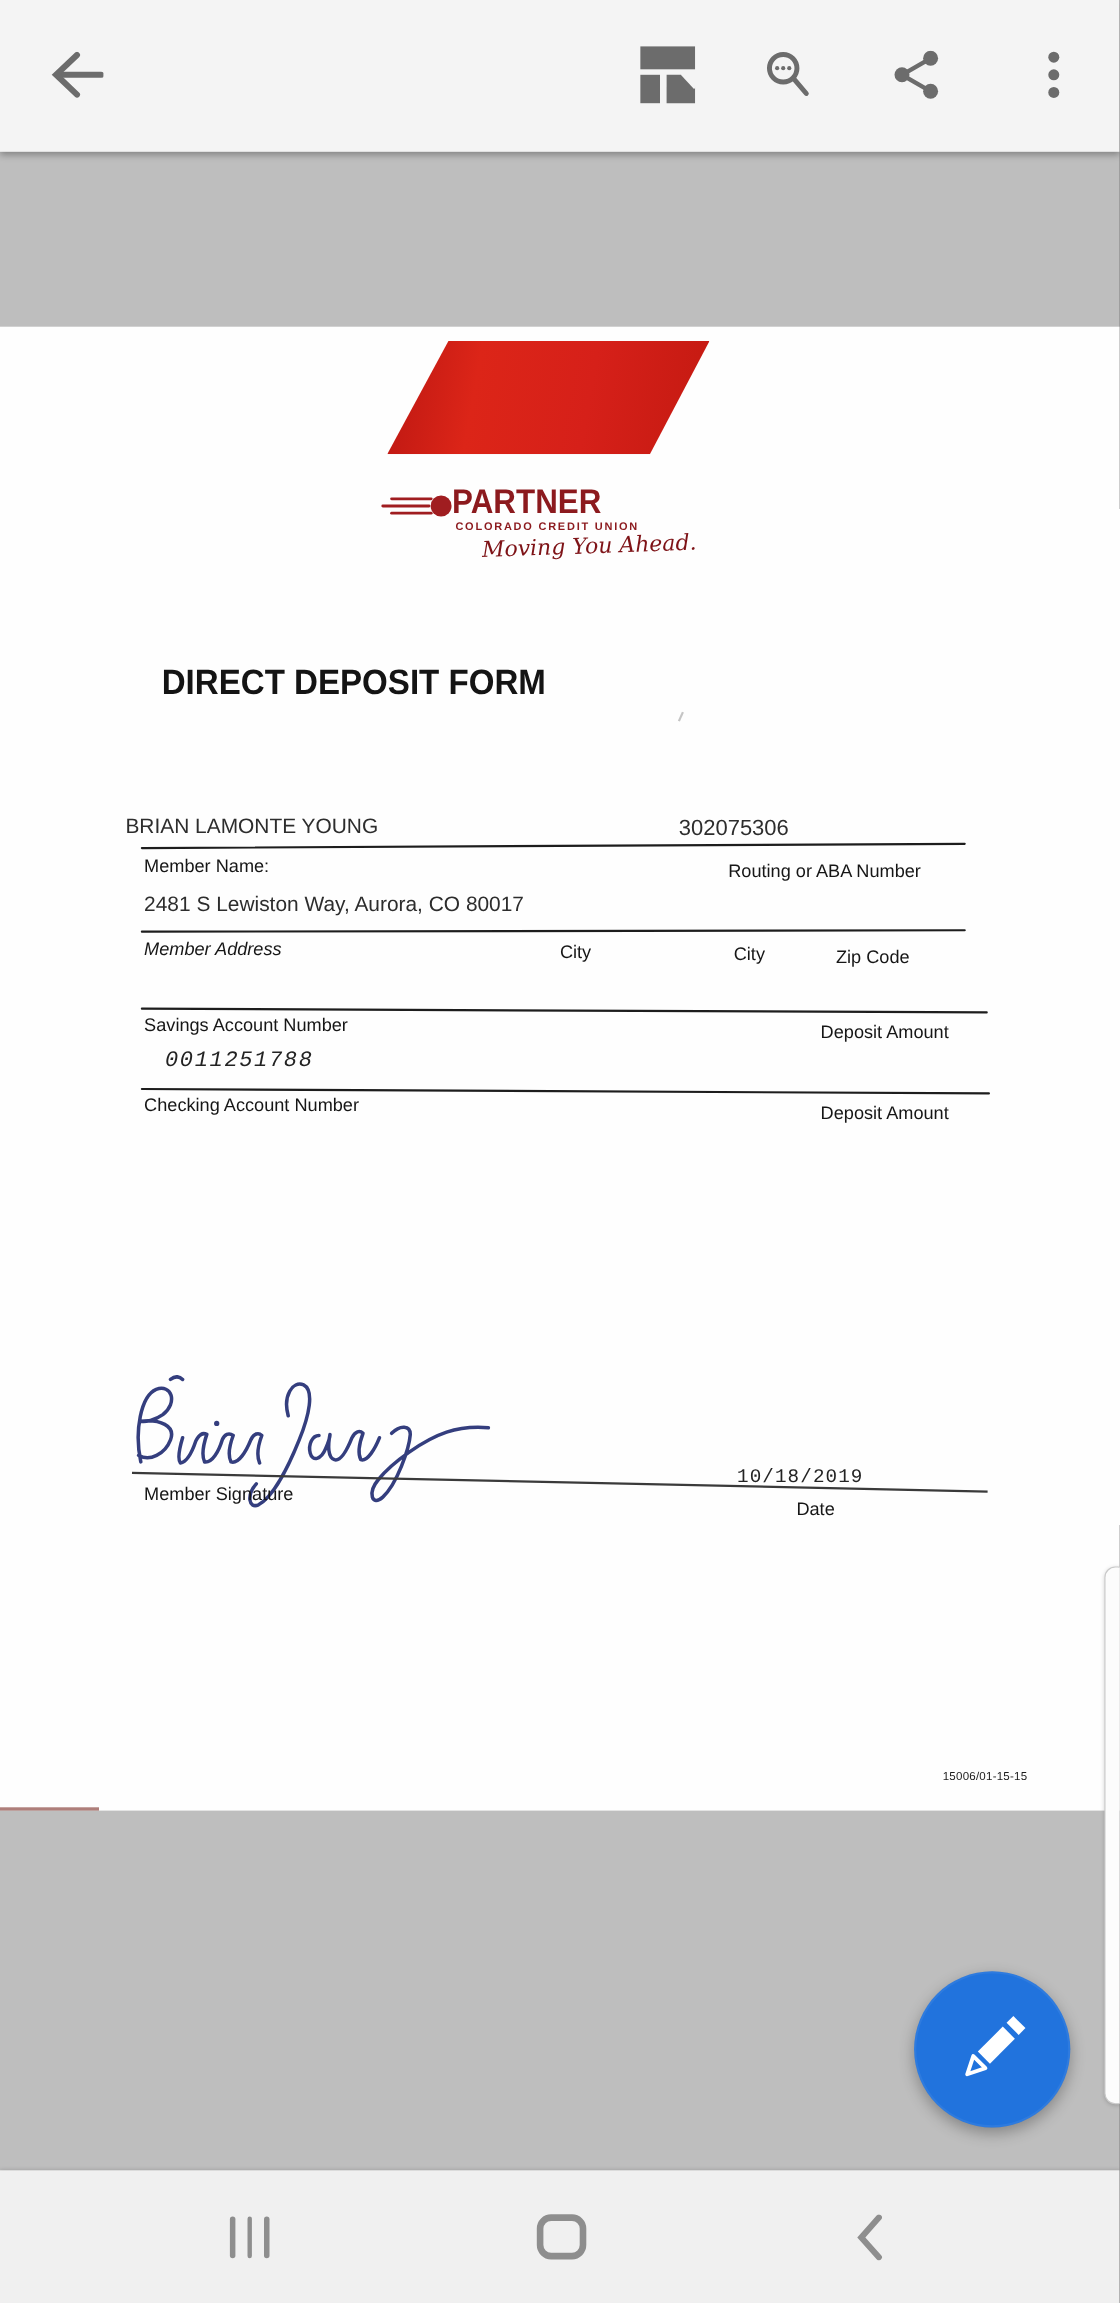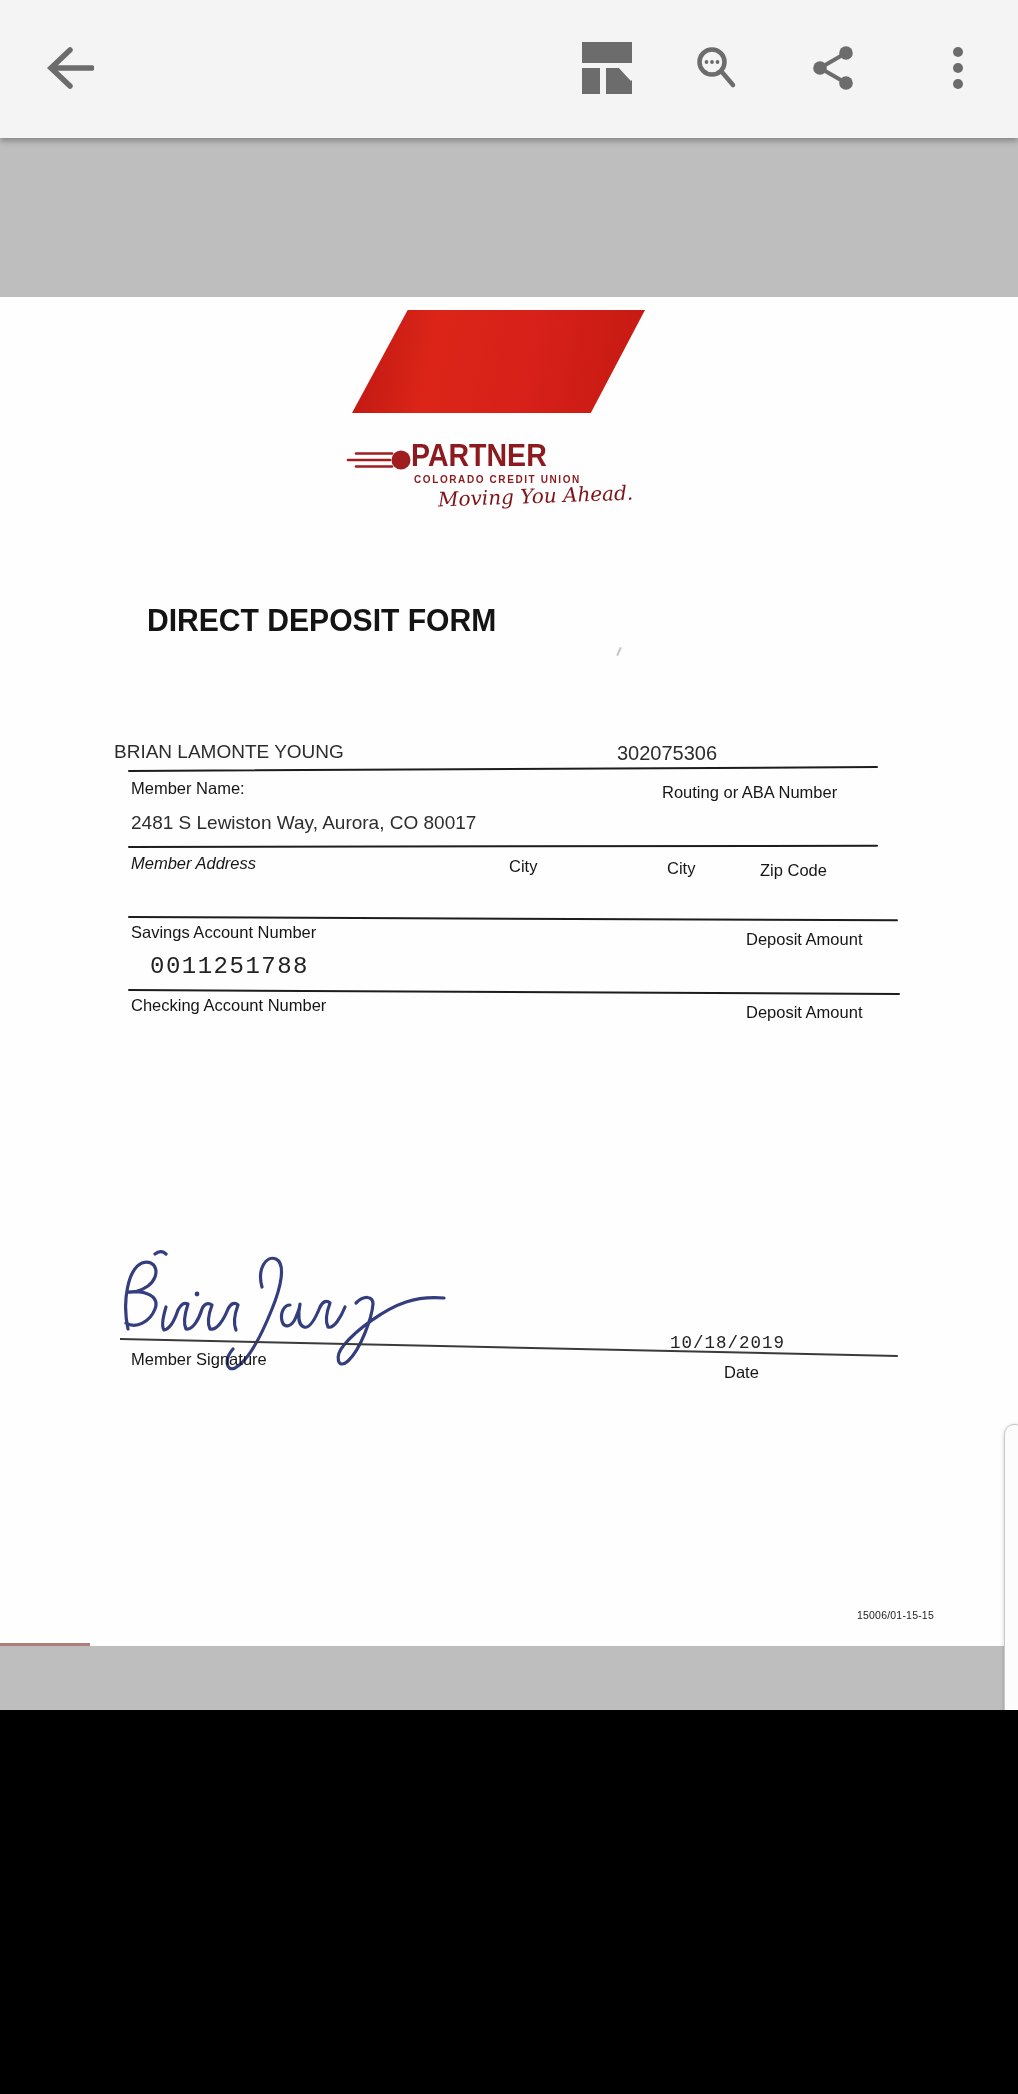--- a/index.html
+++ b/index.html
@@ -1,16 +1,16 @@
 <!DOCTYPE html>
 <html><head>
 <meta charset="utf-8">
 <style>
   html,body{margin:0;padding:0;background:#000;}
-  .screen{position:relative;width:1018px;height:1710px;overflow:hidden;
+  .screen{position:relative;width:1018px;height:2094px;overflow:hidden;
           font-family:"Liberation Sans",sans-serif;background:#bebebe;}
 
   
   .appbar{position:absolute;top:0;left:0;width:1018px;height:138px;background:#f4f4f4;
           box-shadow:0 3px 6px rgba(0,0,0,.30);z-index:30;}
   .icon-btn{position:absolute;width:56px;height:56px;top:40px;background:none;border:none;
             padding:0;display:flex;align-items:center;justify-content:center;cursor:pointer;}
   .icon-btn svg{display:block;}
 
   
@@ -141,21 +141,21 @@
       <div class="fval" style="left:131px;top:515px;">2481 S Lewiston Way, Aurora, CO 80017</div>
       <div class="fline" style="left:128px;top:549px;width:750px;transform:rotate(-0.1deg);"></div>
       <div class="flabel" style="left:131px;top:557px;font-style:italic;">Member Address</div>
       <div class="flabel" style="left:509px;top:560px;">City</div>
       <div class="flabel" style="left:667px;top:562px;">City</div>
       <div class="flabel" style="left:760px;top:564px;">Zip Code</div>
 
       <div class="fline" style="left:128px;top:619px;width:770px;transform:rotate(0.25deg);"></div>
       <div class="flabel" style="left:131px;top:626px;">Savings Account Number</div>
       <div class="flabel" style="left:746px;top:633px;">Deposit Amount</div>
-      <div class="fval mono" style="left:150px;top:656px;font-size:24px;letter-spacing:1.5px;color:#232323;">0011251788</div>
+      <div class="fval mono" style="left:150px;top:656px;font-size:20px;letter-spacing:1.5px;color:#232323;font-style:italic;">0011251788</div>
 
       <div class="fline" style="left:128px;top:692px;width:772px;transform:rotate(0.3deg);"></div>
       <div class="flabel" style="left:131px;top:699px;">Checking Account Number</div>
       <div class="flabel" style="left:746px;top:706px;">Deposit Amount</div>
 
       <svg class="sig-svg" width="370" height="160" viewBox="0 0 370 160">
         <g stroke="#2a3478" stroke-width="3.2" fill="none" stroke-linecap="round" stroke-linejoin="round" opacity=".95">
           <path d="M55,5 C59,2 63,2 66,5"></path>
           <path d="M28,80 C22,52 28,20 42,14 C56,9 62,26 48,37 C41,42 32,44 28,43 C45,41 60,47 55,60 C50,73 36,80 26,74"></path>
           <path d="M66,58 C63,68 61,77 64,81 C70,80 75,70 78,61 C81,55 84,53 88,55 C85,64 83,74 86,80 C93,81 99,70 102,60 C104,55 108,53 112,56 C109,64 107,74 110,80 C117,82 124,70 128,60 C131,54 135,53 138,56 C135,64 133,74 136,81"></path>

